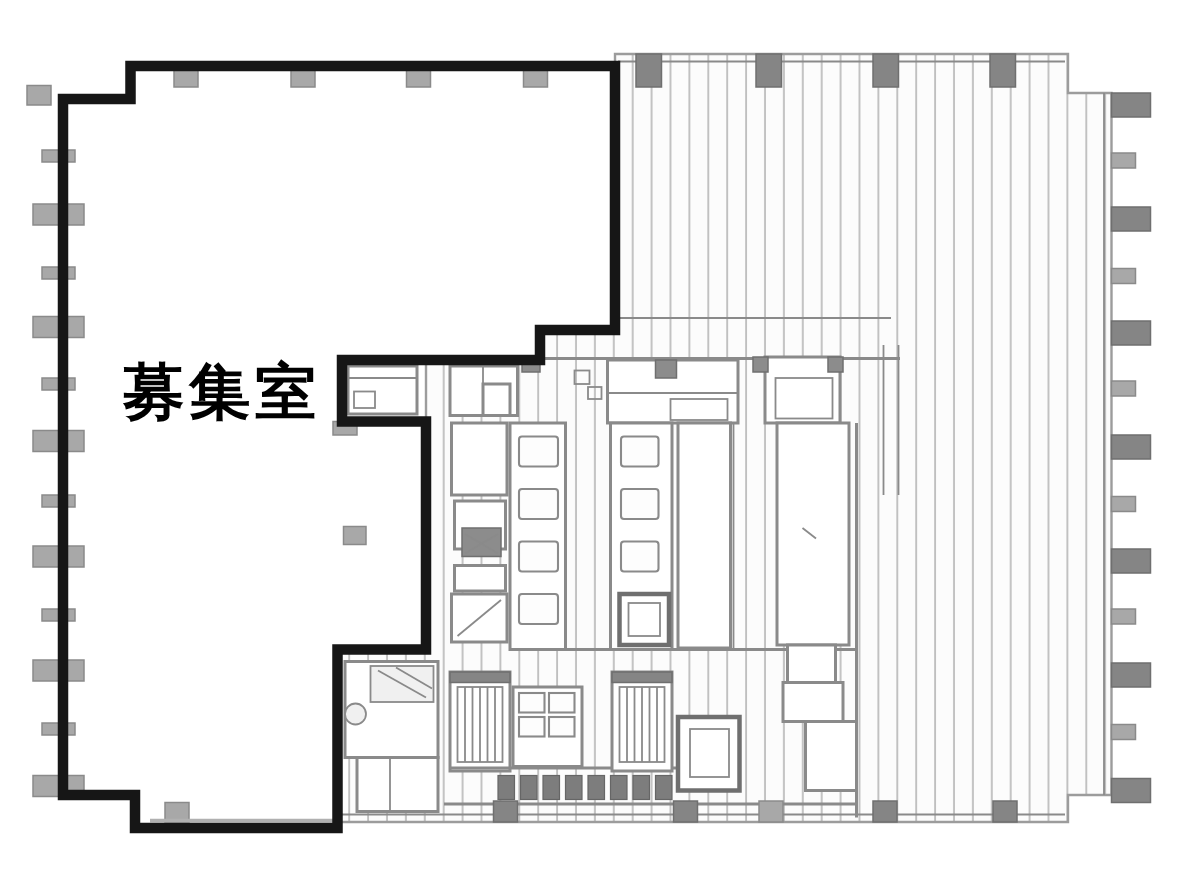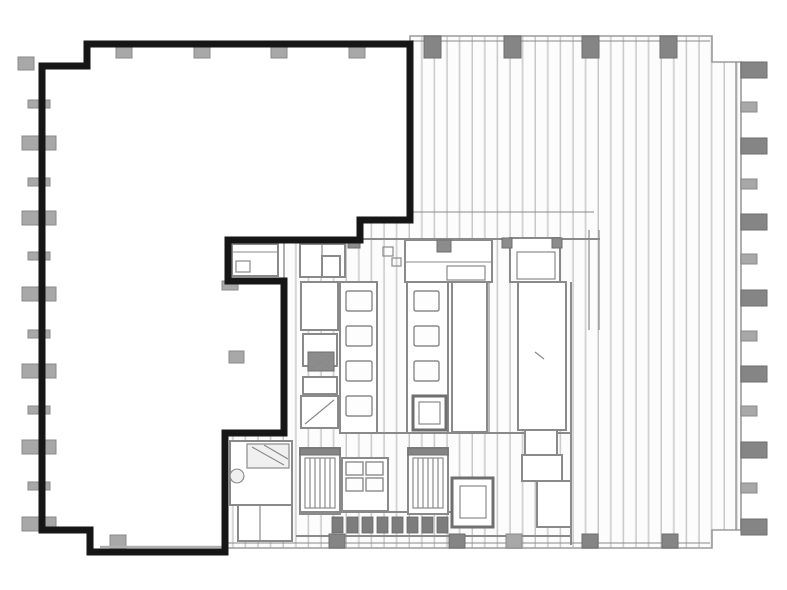--- a/index.html
+++ b/index.html
@@ -221,13 +221,14 @@
   </g>
   <g>
     <rect class="col-dk" x="329" y="534" width="16" height="14"></rect>
     <rect class="col-dk" x="449" y="534" width="16" height="14"></rect>
     <rect class="col" x="506" y="534" width="16" height="14"></rect>
     <rect class="col-dk" x="582" y="534" width="16" height="14"></rect>
     <rect class="col-dk" x="662" y="534" width="16" height="14"></rect>
   </g>
 </svg>
 
+<div id="room-label">募集室</div>
 </div>
 
 </body></html>

